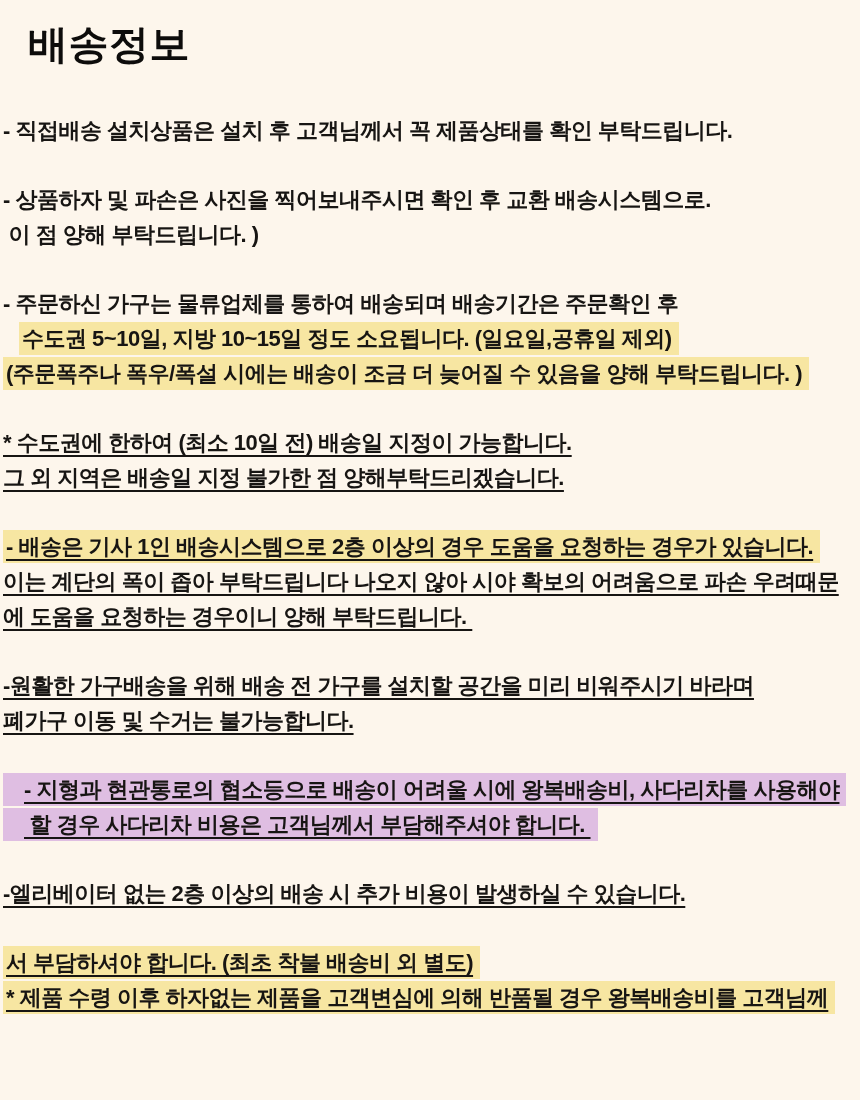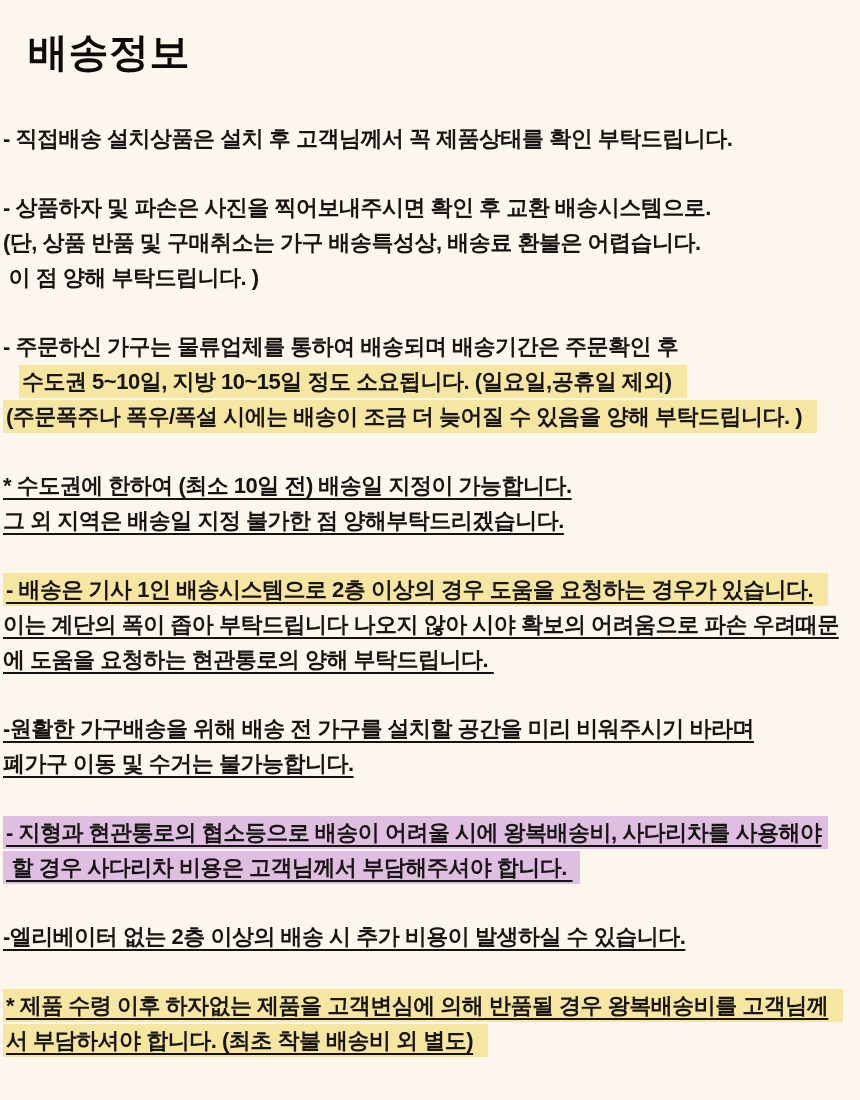--- a/index.html
+++ b/index.html
@@ -17,90 +17,89 @@
     height: 1100px;
     background: var(--bg);
     color: var(--text);
     overflow: hidden;
     padding: 20px 0 0 3px;
   }
   .title {
     font-size: 40px;
     font-weight: 800;
     letter-spacing: 0.5px;
-    margin: 8px 0 45px 25px;
+    margin: 0 0 45px 25px;
     line-height: 48px;
     color: #0d0c0b;
   }
   .section { margin-bottom: 34px; }
   .line {
     height: 35px;
     line-height: 35px;
     font-size: 22px;
     font-weight: 700;
     letter-spacing: -0.5px;
     white-space: pre;
   }
   .line.indent { padding-left: 16px; }
   .t { white-space: pre; }
-  .hy { background: var(--hl-yellow); padding: 4px 15px 4px 3px; }
-  .hp { background: var(--hl-purple); padding: 4px 7px 4px 3px; }
+  .hy { background: var(--hl-yellow); padding: 4px 7px 4px 3px; }
+  .hp { background: var(--hl-purple); padding: 4px 7px 4px 21px; }
   .u  {
     text-decoration: underline;
     text-decoration-thickness: 2px;
     text-underline-offset: 5px;
     text-decoration-color: var(--text);
   }
 </style>
 </head>
 <body>
 
 <div class="page">
 
   <h1 class="title">배송정보</h1>
 
   <div class="section">
     <div class="line"><span class="t">- 직접배송 설치상품은 설치 후 고객님께서 꼭 제품상태를 확인 부탁드립니다.</span></div>
   </div>
 
   <div class="section">
     <div class="line"><span class="t">- 상품하자 및 파손은 사진을 찍어보내주시면 확인 후 교환 배송시스템으로.</span></div>
-    <div class="line"><span class="t">(단, 상품 반품 및 구매취소는 가구 배송특성상, 배송료 환불은 어렵습니다.</span></div>
     <div class="line"><span class="t"> 이 점 양해 부탁드립니다. )</span></div>
   </div>
 
   <div class="section">
     <div class="line"><span class="t">- 주문하신 가구는 물류업체를 통하여 배송되며 배송기간은 주문확인 후</span></div>
     <div class="line indent"><span class="t hy">수도권 5~10일, 지방 10~15일 정도 소요됩니다. (일요일,공휴일 제외)</span></div>
     <div class="line"><span class="t hy">(주문폭주나 폭우/폭설 시에는 배송이 조금 더 늦어질 수 있음을 양해 부탁드립니다. )</span></div>
   </div>
 
   <div class="section">
     <div class="line"><span class="t u">* 수도권에 한하여 (최소 10일 전) 배송일 지정이 가능합니다.</span></div>
     <div class="line"><span class="t u">그 외 지역은 배송일 지정 불가한 점 양해부탁드리겠습니다.</span></div>
   </div>
 
   <div class="section">
     <div class="line"><span class="t hy u">- 배송은 기사 1인 배송시스템으로 2층 이상의 경우 도움을 요청하는 경우가 있습니다.</span></div>
     <div class="line"><span class="t u">이는 계단의 폭이 좁아 부탁드립니다 나오지 않아 시야 확보의 어려움으로 파손 우려때문</span></div>
-    <div class="line"><span class="t u">에 도움을 요청하는 현관통로의 양해 부탁드립니다. </span></div>
+    <div class="line"><span class="t u">에 도움을 요청하는 경우이니 양해 부탁드립니다. </span></div>
   </div>
 
   <div class="section">
     <div class="line"><span class="t u">-원활한 가구배송을 위해 배송 전 가구를 설치할 공간을 미리 비워주시기 바라며</span></div>
     <div class="line"><span class="t u">폐가구 이동 및 수거는 불가능합니다.</span></div>
   </div>
 
   <div class="section">
     <div class="line"><span class="t hp u">- 지형과 현관통로의 협소등으로 배송이 어려울 시에 왕복배송비, 사다리차를 사용해야</span></div>
     <div class="line"><span class="t hp u"> 할 경우 사다리차 비용은 고객님께서 부담해주셔야 합니다. </span></div>
   </div>
 
   <div class="section">
     <div class="line"><span class="t u">-엘리베이터 없는 2층 이상의 배송 시 추가 비용이 발생하실 수 있습니다.</span></div>
   </div>
 
   <div class="section">
+    <div class="line"><span class="t hy u">서 부담하셔야 합니다. (최초 착불 배송비 외 별도)</span></div>
     <div class="line"><span class="t hy u">* 제품 수령 이후 하자없는 제품을 고객변심에 의해 반품될 경우 왕복배송비를 고객님께</span></div>
-    <div class="line"><span class="t hy u">서 부담하셔야 합니다. (최초 착불 배송비 외 별도)</span></div>
   </div>
 
 </div>
 
 </body></html>

